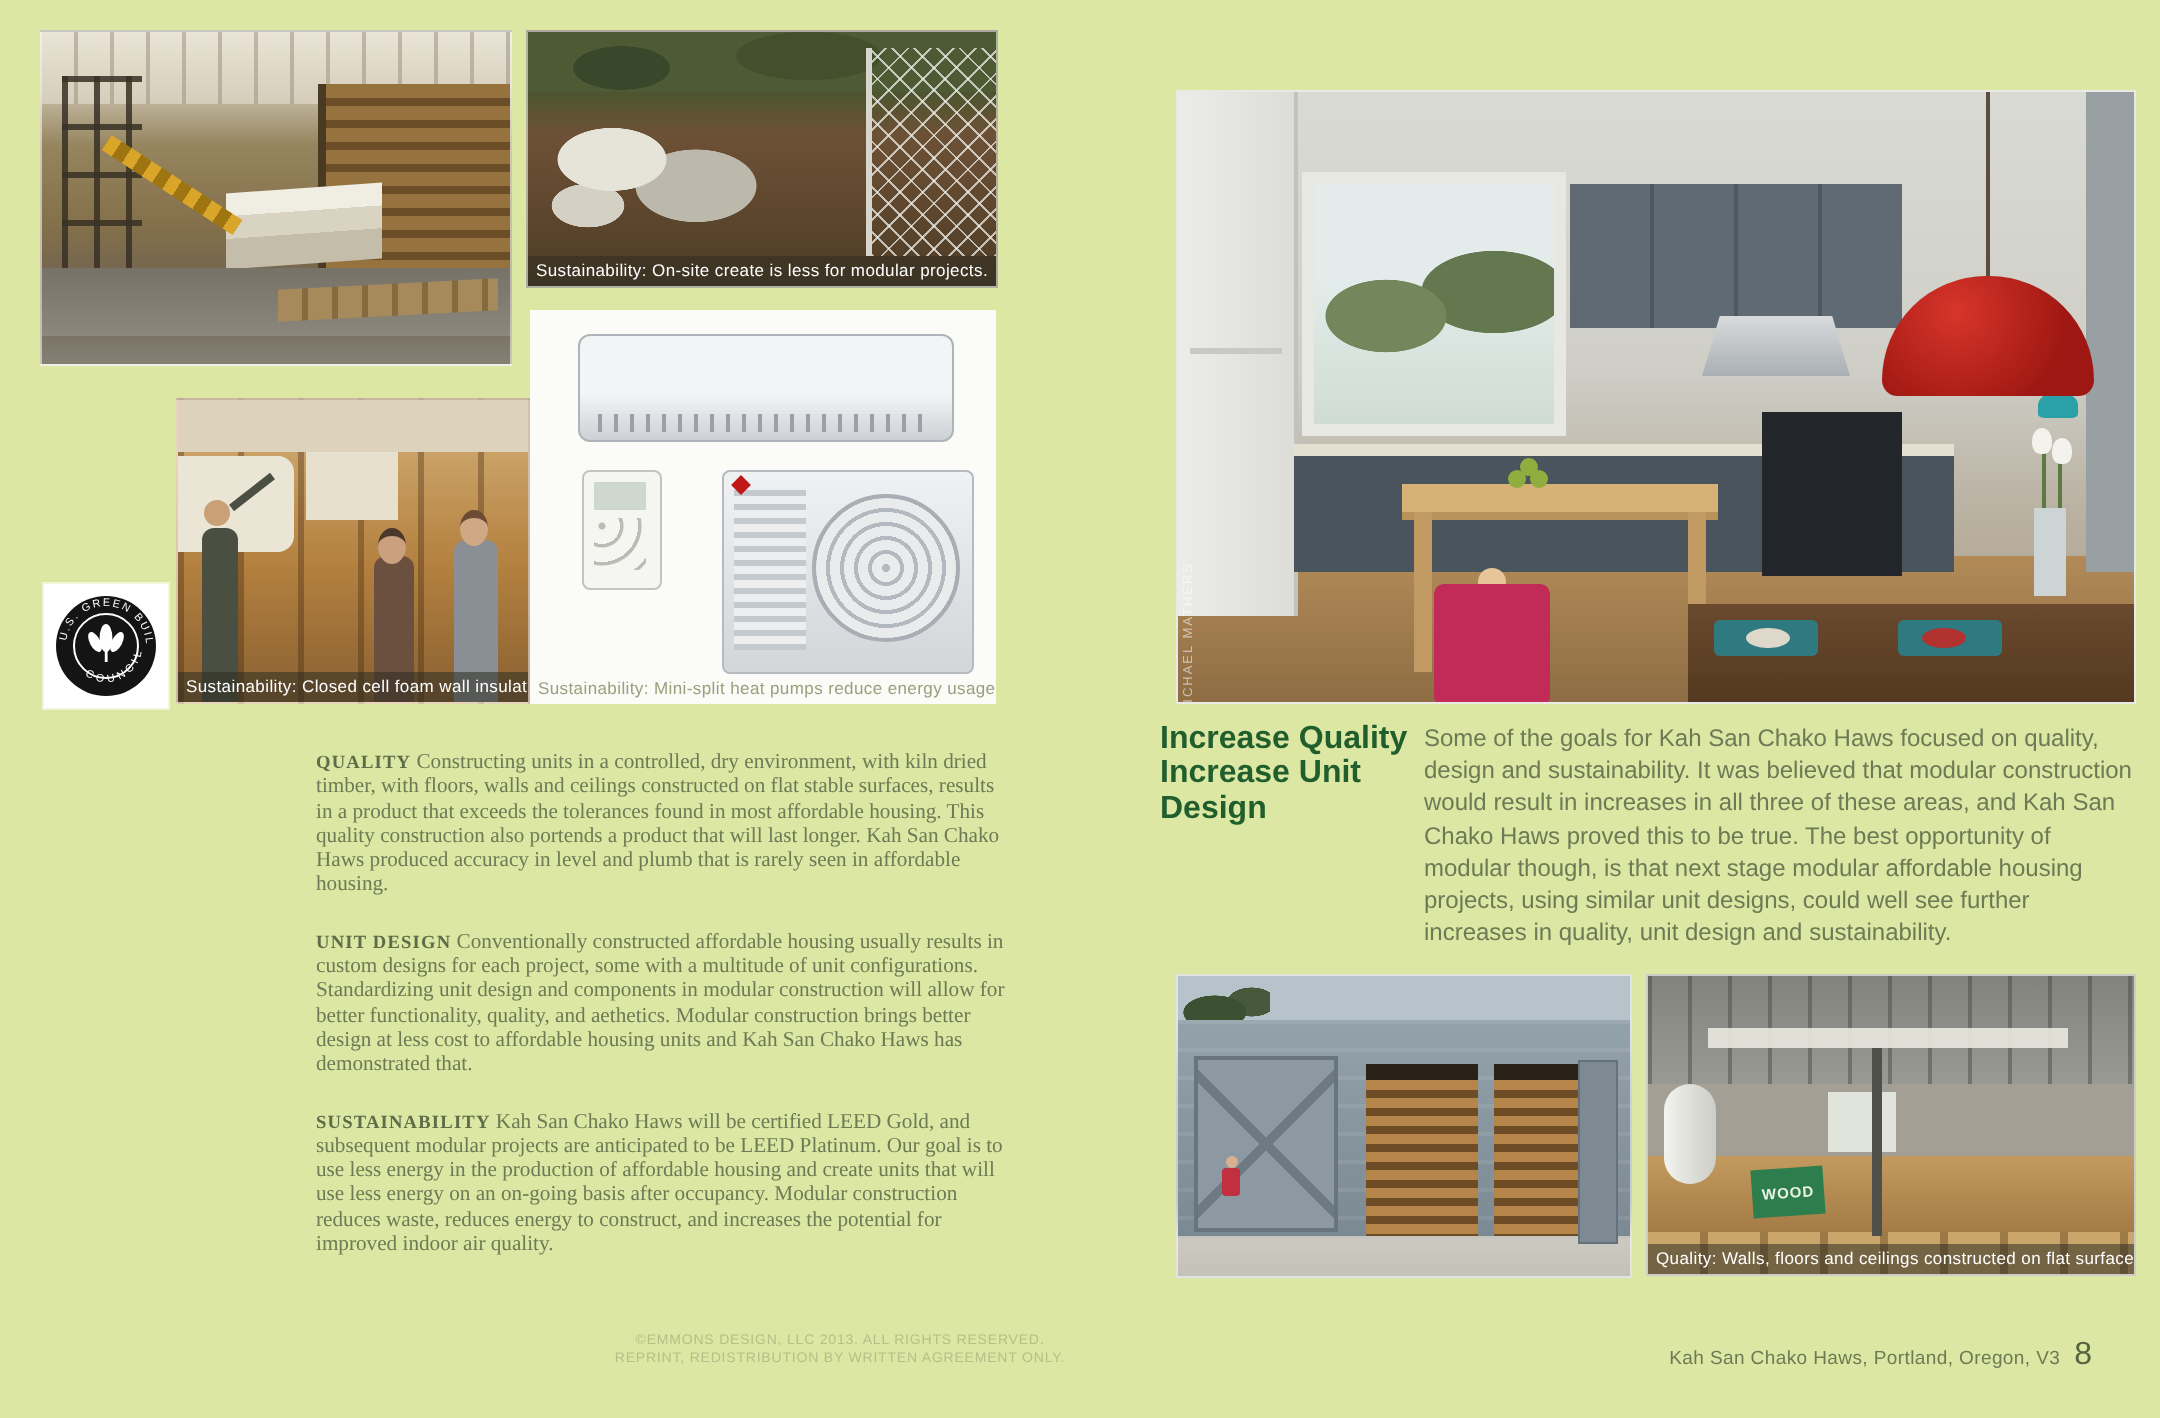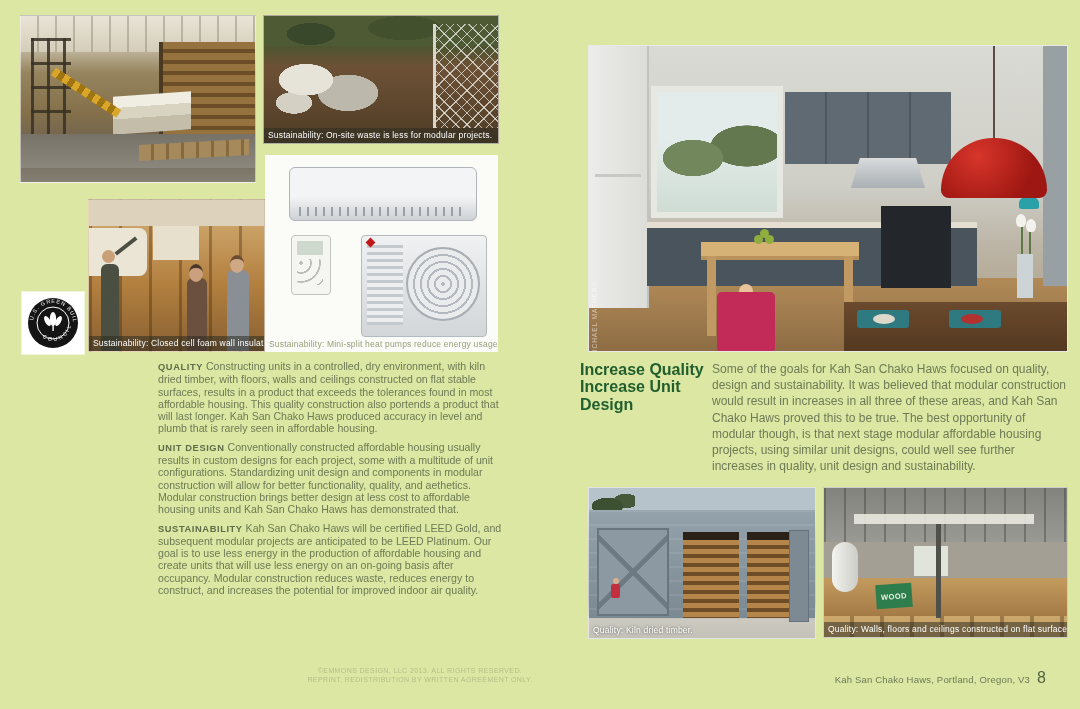--- a/index.html
+++ b/index.html
@@ -82,21 +82,21 @@
   .hp-slats{left:102px;top:90px;width:36px;height:80px;
     background:repeating-linear-gradient(180deg,#c4c9cd 0 3px,#eceeef 3px 7px);}
   .hp-logo{left:102px;top:84px;width:7px;height:7px;background:#c01818;transform:rotate(45deg);}
   .hp-cap{position:absolute;left:4px;bottom:3px;color:#98a17b;font-size:8.5px;letter-spacing:.2px;white-space:nowrap;}
 
   
   .usgbc{left:22px;top:292px;width:62px;height:62px;background:#fff;box-shadow:0 0 0 1px rgba(255,255,255,.6);}
 
   
   .textcol{left:158px;top:360px;width:349px;}
-  .para{color:#6e7a56;font-size:10.6px;line-height:12.3px;margin:0 0 6px 0;}
+  .para{color:#6e7a56;font-size:10.6px;line-height:12.3px;margin:16px 0 6px 0;font-family:Liberation Serif, serif;}
   .lead{font-weight:bold;color:#5f6c49;font-size:9.3px;letter-spacing:.6px;}
 
   
   .ph-kitchen{left:588px;top:45px;width:480px;height:307px;background:#cfcfc8;}
   .k-bg{left:0;top:0;width:100%;height:100%;
     background:linear-gradient(180deg,#dadad4 0%,#cfcfc8 45%,#bab2a2 68%,#a89a85 100%);}
   .k-floor{left:0;top:232px;width:100%;height:75px;background:linear-gradient(180deg,#b18a57,#8d6c44);}
   .k-appl{left:0;top:0;width:58px;height:262px;background:linear-gradient(90deg,#ececea,#dcdcd8);border-right:2px solid #c2c2be;}
   .k-appl-line{left:6px;top:128px;width:46px;height:3px;background:#c8c8c4;}
   .k-window{left:62px;top:40px;width:132px;height:132px;border:6px solid #e8e8e3;box-sizing:border-box;
@@ -185,21 +185,21 @@
       <div class="abs f1-panels"></div>
       <div class="abs f1-floor"></div>
       <div class="abs f1-lumber"></div>
       <div class="abs f1-ladder"></div>
     </figure>
 
     <figure class="photo ph-waste">
       <div class="abs w-trees"></div>
       <div class="abs w-debris"></div>
       <div class="abs w-fence"></div>
-      <figcaption class="cap">Sustainability: On-site waste is less for modular projects.</figcaption>
+      <figcaption class="cap">Sustainability: On-site create is less for modular projects.</figcaption>
     </figure>
 
     <figure class="photo ph-insul">
       <div class="abs i-ceil"></div>
       <div class="abs i-foam"></div>
       <div class="abs i-win"></div>
       <div class="abs person i-man"></div>
       <div class="abs i-man-head"></div>
       <div class="abs i-arm"></div>
       <div class="abs person i-w1"></div>
@@ -299,21 +299,20 @@
 
     <figure class="photo ph-kiln">
       <div class="abs ki-trees"></div>
       <div class="abs ki-body"></div>
       <div class="abs ki-door"></div>
       <div class="abs ki-bay b1"></div>
       <div class="abs ki-bay b2"></div>
       <div class="abs ki-panel"></div>
       <div class="abs ki-head"></div>
       <div class="abs ki-person"></div>
-      <figcaption class="cap naked">Quality: Kiln dried timber.</figcaption>
     </figure>
 
     <figure class="photo ph-flat">
       <div class="abs f2-ceiling"></div>
       <div class="abs f2-lights"></div>
       <div class="abs f2-wall"></div>
       <div class="abs f2-door"></div>
       <div class="abs f2-tables"></div>
       <div class="abs f2-front"></div>
       <div class="abs f2-roll"></div>

